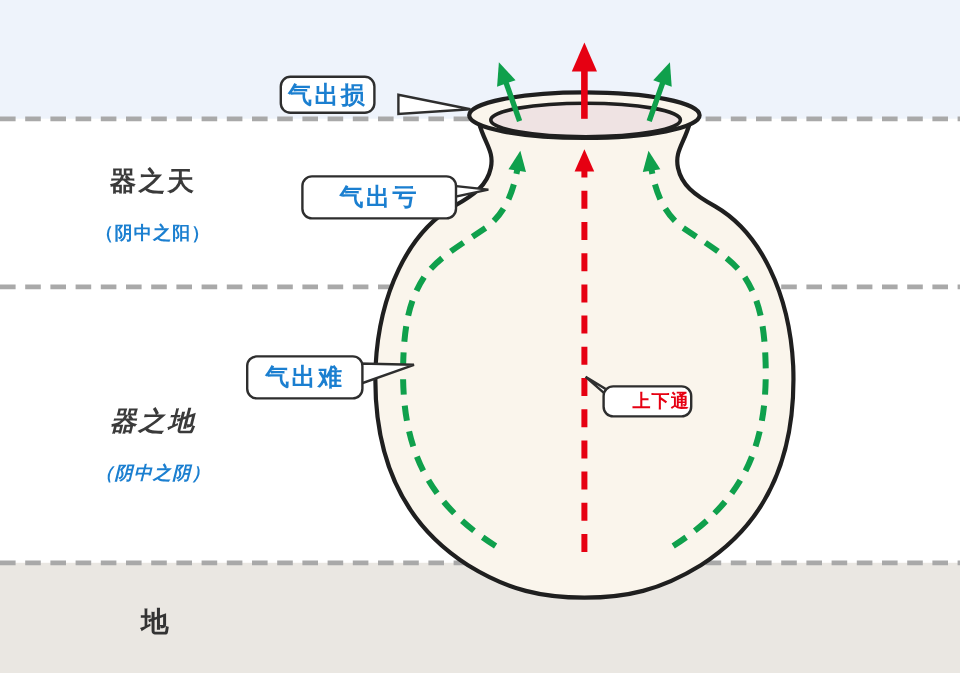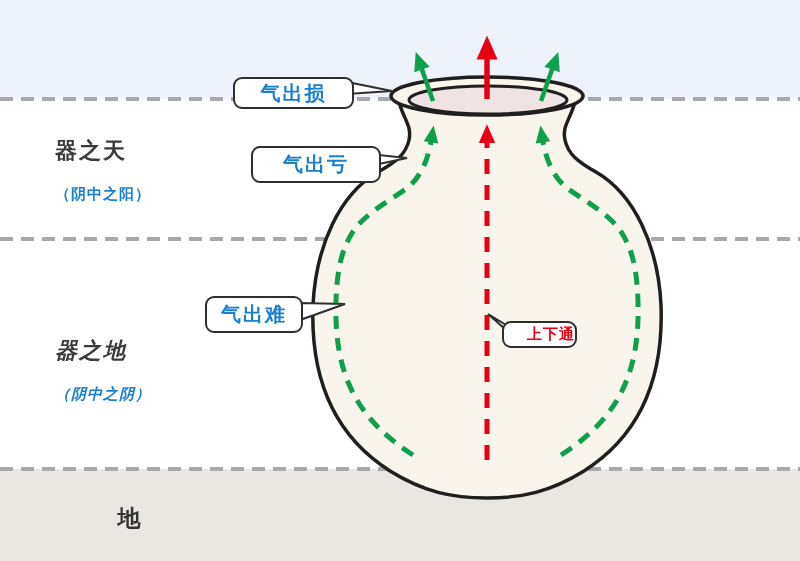--- a/index.html
+++ b/index.html
@@ -1,33 +1,33 @@
 <!DOCTYPE html>
 <html><head>
 <meta charset="utf-8">
 <style>
   html,body{margin:0;padding:0;background:#fff;}
   #stage{
     position:relative;width:800px;height:561px;overflow:hidden;
     font-family:"Liberation Sans","DejaVu Sans",sans-serif;
   }
   #scene{position:absolute;left:0;top:0;z-index:1;}
-  .zone-label{position:absolute;z-index:2;text-align:left;}
+  .zone-label{position:absolute;z-index:2;text-align:center;}
   .zone-label .t{font-size:22px;font-weight:bold;color:#3a3a3a;letter-spacing:2px;}
   .zone-label .s{font-size:15px;font-weight:bold;color:#1b7fd0;margin-top:19px;letter-spacing:1px;}
   .plain-label{position:absolute;z-index:2;text-align:center;font-size:23px;font-weight:bold;color:#333;letter-spacing:2px;}
   .callout{
     position:absolute;z-index:3;box-sizing:border-box;
     background:#fff;border:2.5px solid #2e2e2e;border-radius:9px;
     display:flex;align-items:center;justify-content:center;
     font-weight:bold;
   }
   .callout.blue{color:#1b7fd0;font-size:20px;letter-spacing:2px;}
   .callout.red{color:#e60012;font-size:15px;letter-spacing:1px;padding-left:23px;}
-  #co-sun{left:233px;top:77px;width:121px;height:32px;justify-content:center;}
+  #co-sun{left:233px;top:63px;width:80px;height:32px;justify-content:center;}
   #co-kui{left:251px;top:146px;width:130px;height:37px;text-align:center;}
   #co-nan{left:205px;top:296px;width:98px;height:37px;}
   #co-tong{left:502px;top:321px;width:75px;height:27px;}
   #label-heaven{left:55px;top:136px;width:145px;}
   #label-earthzone{left:55px;top:336px;width:145px;font-style:italic;}
   #label-ground{left:100px;top:503px;width:60px;}
   #caption{left:387px;top:505px;width:200px;}
 </style>
 </head>
 <body>

